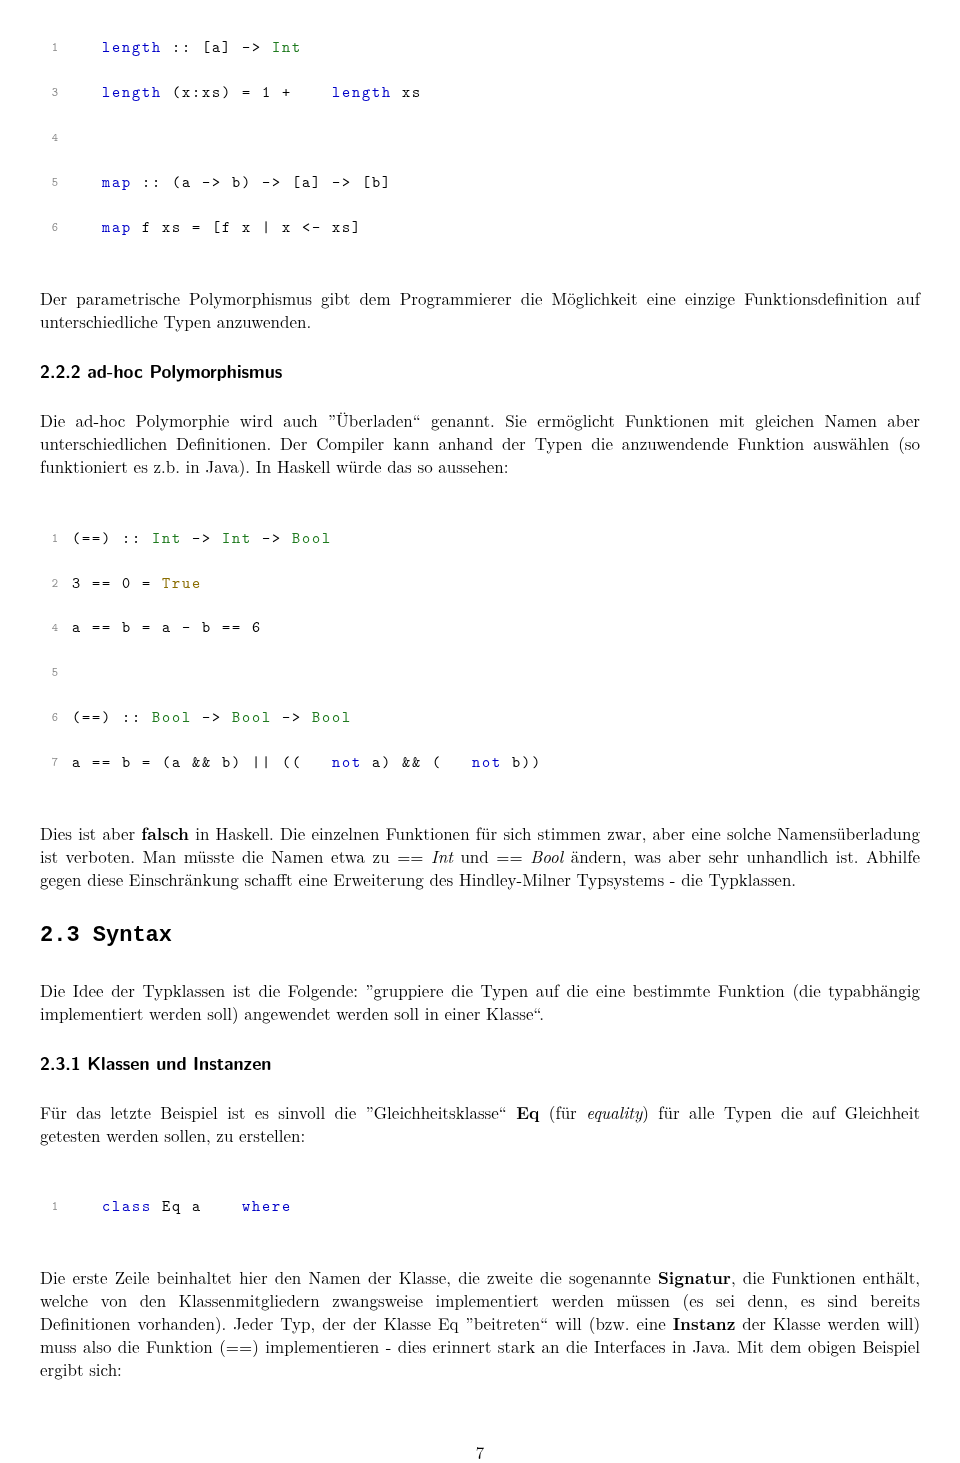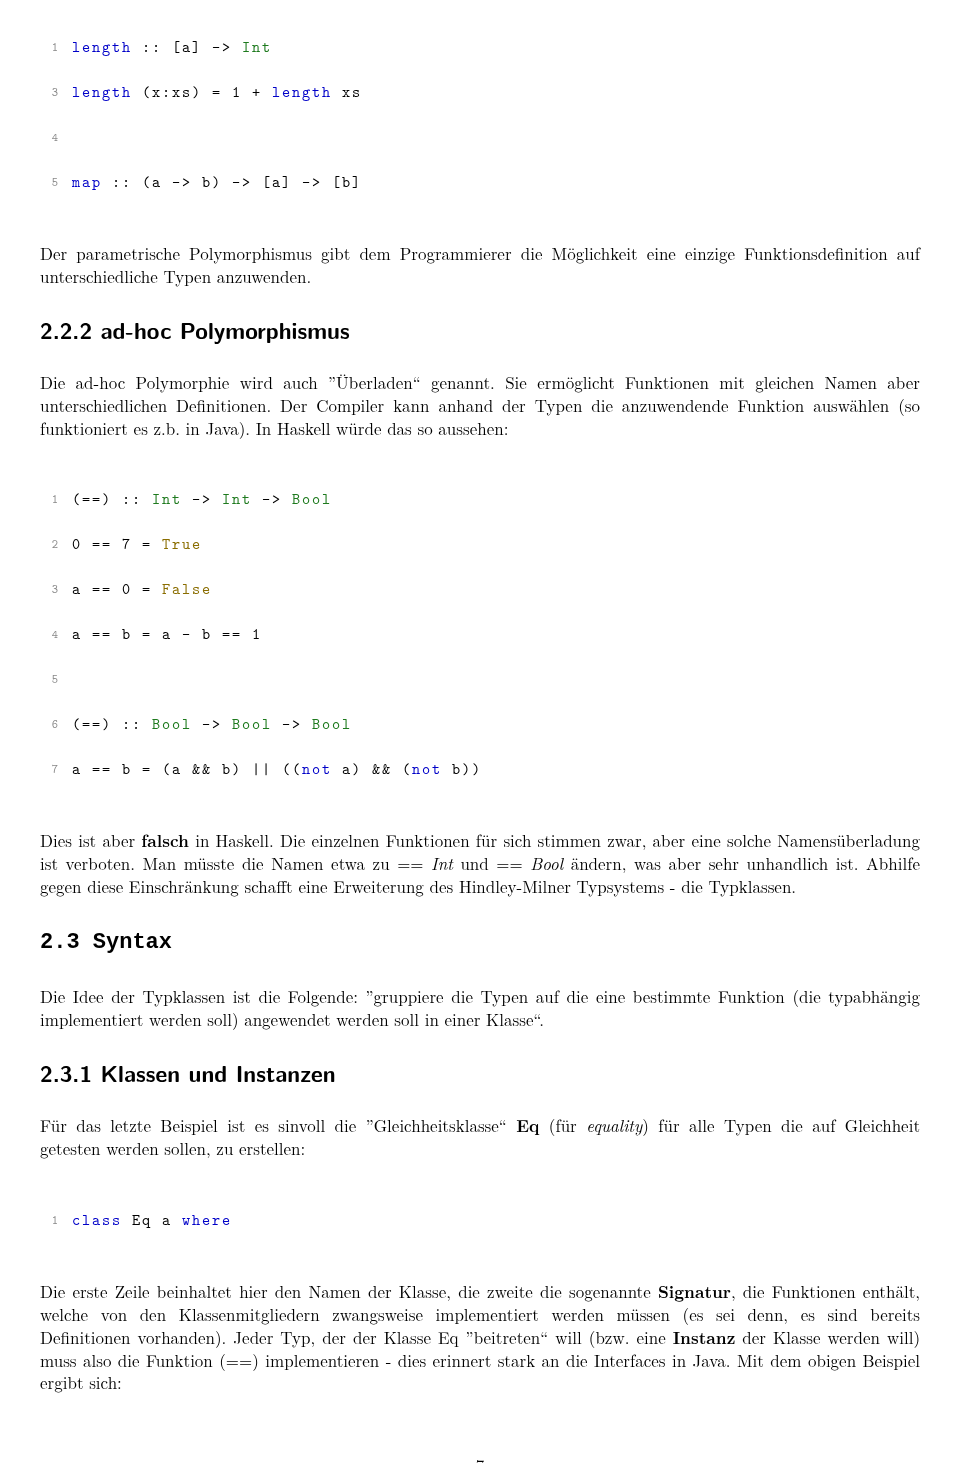--- a/index.html
+++ b/index.html
@@ -25,60 +25,60 @@
     display: inline-block;
     width: 18px;
     text-align: right;
     color: #888;
     font-size: 12px;
     letter-spacing: 0;
     margin-right: 14px;
     vertical-align: 1px;
   }
   .kw-type { color: #1e7a1e; }
-  .kw-decl { color: #0000c8; }
+  .kw-decl { color: #0000c8; margin-left: 30px; }
   .kw-lit  { color: #8a6d00; }
   p { margin: 26px 0; text-align: justify; }
   h3.subsec {
     font-family: "Latin Modern Sans", Helvetica, Arial, sans-serif;
     font-weight: bold;
-    font-size: 23px;
+    font-size: 18px;
     margin: 26px 0 10px 0;
   }
   h2.sec {
     font-family: Liberation Mono, monospace;
     font-weight: bold;
     font-size: 22px;
     margin: 30px 0 28px 0;
   }
   .italic { font-style: italic; }
   .bold { font-weight: bold; }
   .pagenum { text-align: center; margin-top: 60px; font-size: 17px; }
 </style>
 </head>
 <body>
 
 <div class="code-block">
 <span class="code-line"><span class="lineno">1</span><span class="kw-decl">length</span><span> :: [a] -&gt; </span><span class="kw-type">Int</span></span>
 <span class="code-line"><span class="lineno">3</span><span class="kw-decl">length</span><span> (x:xs) = 1 + </span><span class="kw-decl">length</span><span> xs</span></span>
 <span class="code-line"><span class="lineno">4</span></span>
 <span class="code-line"><span class="lineno">5</span><span class="kw-decl">map</span><span> :: (a -&gt; b) -&gt; [a] -&gt; [b]</span></span>
+<span class="code-line"><span class="lineno">6</span><span class="kw-decl">map</span><span> f xs = [f x | x &lt;- xs]</span></span>
 </div>
 
 <p>Der parametrische Polymorphismus gibt dem Programmierer die Möglichkeit eine einzige Funktionsdefinition auf unterschiedliche Typen anzuwenden.</p>
 
 <h3 class="subsec">2.2.2 ad-hoc Polymorphismus</h3>
 
 <p>Die ad-hoc Polymorphie wird auch ”Überladen“ genannt. Sie ermöglicht Funktionen mit gleichen Namen aber unterschiedlichen Definitionen. Der Compiler kann anhand der Typen die anzuwendende Funktion auswählen (so funktioniert es z.b. in Java). In Haskell würde das so aussehen:</p>
 
 <div class="code-block">
 <span class="code-line"><span class="lineno">1</span><span>(==) :: </span><span class="kw-type">Int</span><span> -&gt; </span><span class="kw-type">Int</span><span> -&gt; </span><span class="kw-type">Bool</span></span>
-<span class="code-line"><span class="lineno">2</span><span>0 == 7 = </span><span class="kw-lit">True</span></span>
-<span class="code-line"><span class="lineno">3</span><span>a == 0 = </span><span class="kw-lit">False</span></span>
-<span class="code-line"><span class="lineno">4</span><span>a == b = a - b == 1</span></span>
+<span class="code-line"><span class="lineno">2</span><span>3 == 0 = </span><span class="kw-lit">True</span></span>
+<span class="code-line"><span class="lineno">4</span><span>a == b = a - b == 6</span></span>
 <span class="code-line"><span class="lineno">5</span></span>
 <span class="code-line"><span class="lineno">6</span><span>(==) :: </span><span class="kw-type">Bool</span><span> -&gt; </span><span class="kw-type">Bool</span><span> -&gt; </span><span class="kw-type">Bool</span></span>
 <span class="code-line"><span class="lineno">7</span><span>a == b = (a &amp;&amp; b) || ((</span><span class="kw-decl">not</span><span> a) &amp;&amp; (</span><span class="kw-decl">not</span><span> b))</span></span>
 </div>
 
 <p>
   <span>Dies ist aber </span><span class="bold">falsch</span><span> in Haskell. Die einzelnen Funktionen für sich stimmen zwar, aber eine solche Namensüberladung ist verboten. Man müsste die Namen etwa zu == </span><span class="italic">Int</span><span> und == </span><span class="italic">Bool</span><span> ändern, was aber sehr unhandlich ist. Abhilfe gegen diese Einschränkung schafft eine Erweiterung des Hindley-Milner Typsystems - die Typklassen.</span>
 </p>
 
 <h2 class="sec">2.3 Syntax</h2>

